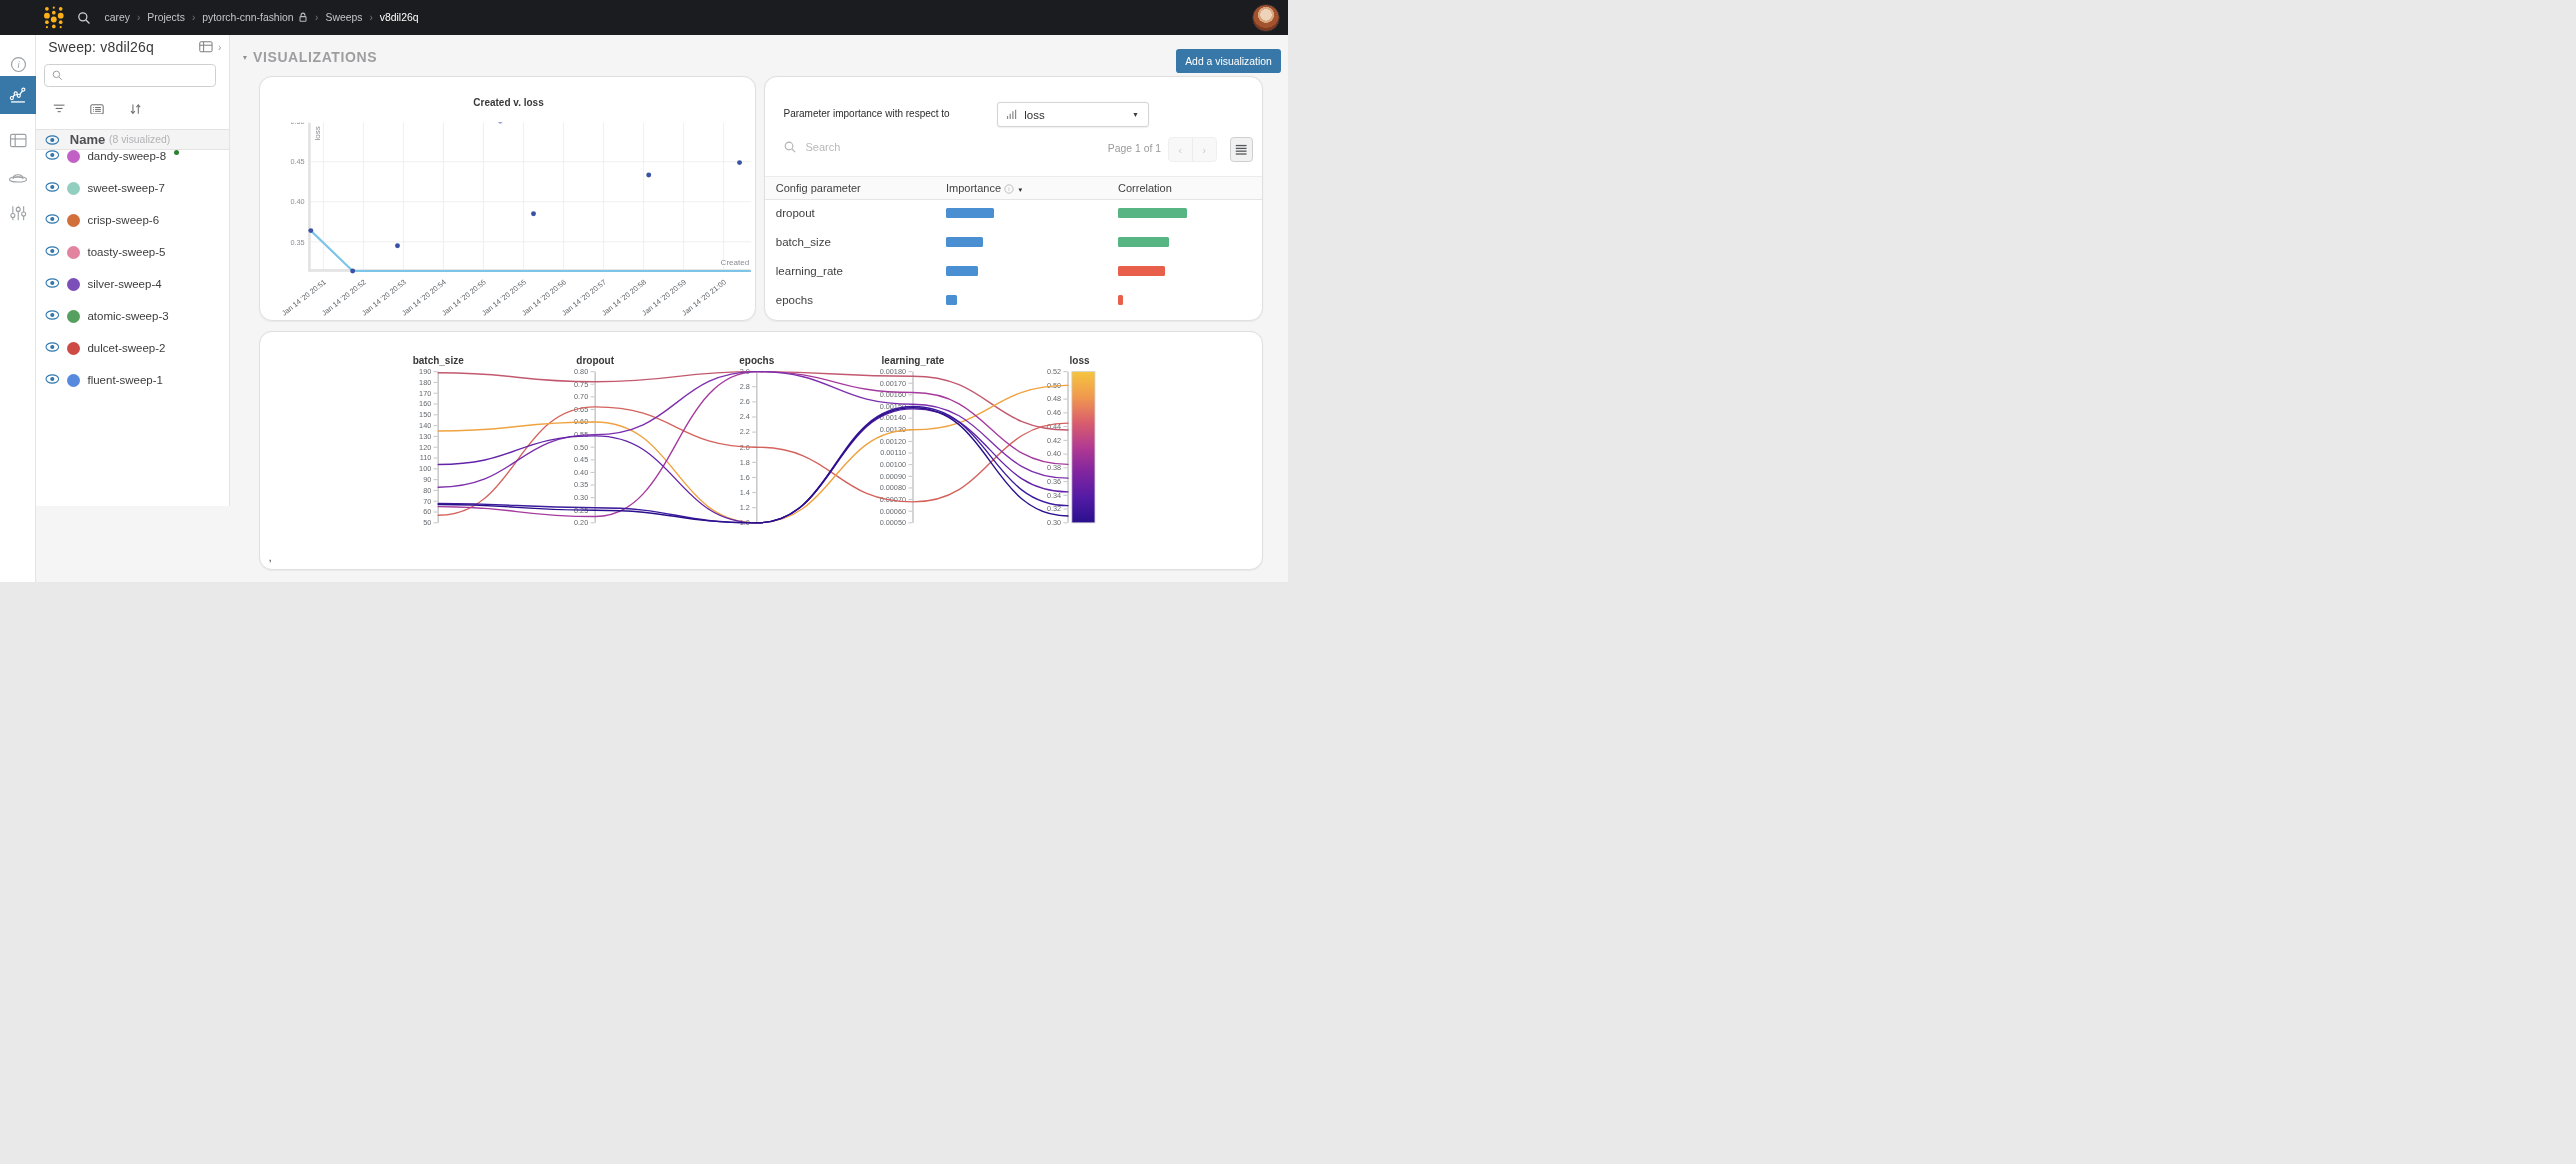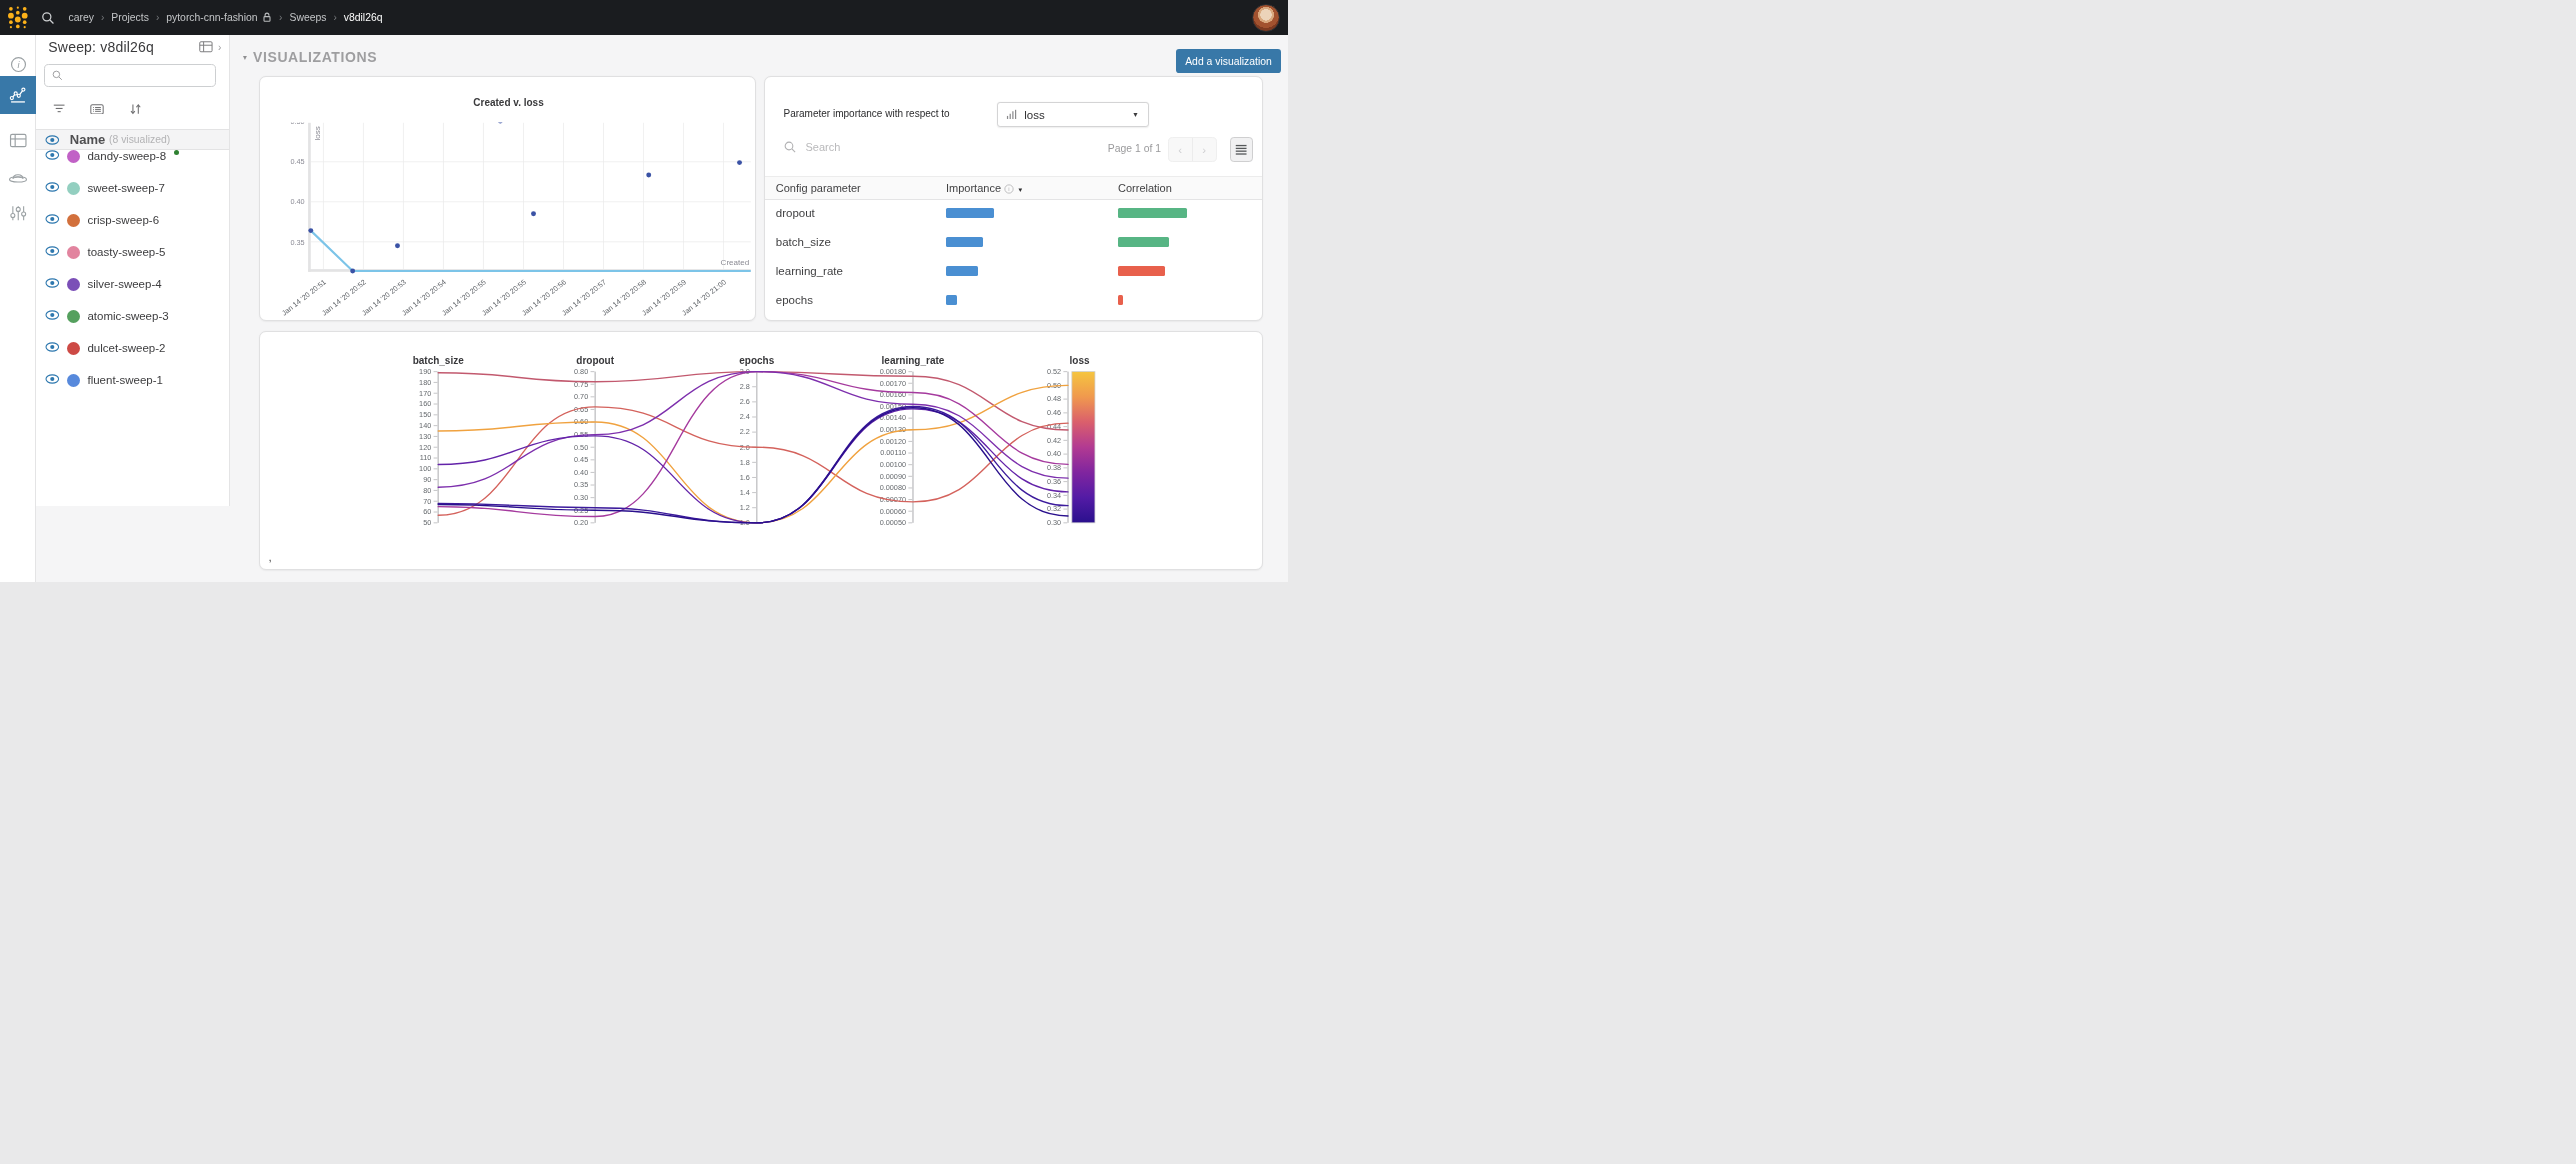--- a/index.html
+++ b/index.html
@@ -1,21 +1,21 @@
 <!DOCTYPE html>
 <html style="font-size:12.3px"><head>
 <meta charset="utf-8">
 <style>
   * { box-sizing: border-box; }
   html,body { margin:0; padding:0; background:#e9e9ea; }
   body { font-family:"Liberation Sans", sans-serif; }
   #app { position:relative; width:1288px; height:582px; background:#f5f5f6; overflow:hidden; }
 
   
-  #navbar { position:absolute; left:0; top:0; width:1288px; height:35px; background:#1a1c1f; display:flex; align-items:center; z-index:20; }
+  #navbar { position:absolute; left:0; top:0; width:1288px; height:35px; background:#1a1c1f; display:flex; align-items:center; z-index:20;padding-left:36px; }
   #logo { width:36px; height:35px; display:flex; align-items:center; justify-content:center; }
   .nav-search { margin-left:4.6px; margin-right:14px; display:flex; align-items:center; }
   .crumb { font-size:10.4px; color:#c4c6c8; white-space:nowrap; }
   .crumb.current { color:#ffffff; }
   .crumb-sep { color:#787b7e; margin:0 7px; font-size:10px; }
   .bc-wrap { display:flex; align-items:center; }
   #avatar { position:absolute; right:7.7px; top:3.8px; width:28px; height:28px; border-radius:50%;
     background: radial-gradient(circle at 50% 38%, #ecd3b9 0 27%, #d9a87e 28% 38%, #a2522f 39% 62%, #7e3a20 63% 78%, #454a55 79%);
     border:0.8px solid #2c2e31; }
 
@@ -41,21 +41,21 @@
   .run-dot { width:13px; height:13px; border-radius:50%; margin-left:7px; flex:none; }
   .run-name { font-size:11.5px; color:#3c3c3e; margin-left:7.7px; }
   .live-dot { width:5.4px; height:5.4px; border-radius:50%; background:#2f8132; margin-left:7.7px; }
 
   
   #viz-header { position:absolute; left:243px; top:49px; display:flex; align-items:center; }
   #viz-caret { color:#8f8f91; font-size:7.7px; margin-right:6.2px; }
   #viz-label { font-size:14px; color:#9e9ea0; font-weight:700; letter-spacing:0.6px; }
   #add-viz { position:absolute; left:1176px; top:49px; width:105px; height:24px; background:#3878a8; color:#fff; border:none; border-radius:3.1px; font-size:10.4px; font-family:"Liberation Sans",sans-serif; cursor:pointer; }
 
-  .panel { position:absolute; background:#fff; border:0.8px solid #e0e0e1; border-radius:7px; box-shadow:0 0.8px 1.5px rgba(0,0,0,.05); }
+  .panel { position:absolute; background:#fff; border:0.8px solid #e0e0e1; border-radius:13px; box-shadow:0 0.8px 1.5px rgba(0,0,0,.05); }
   #panel-scatter  { left:259px; top:76px;  width:497px;  height:245px; }
   #panel-imp      { left:764px; top:76px;  width:499px;  height:245px; }
   #panel-parallel { left:259px; top:331px; width:1004px; height:239px; }
 
   
   #imp-title { position:absolute; left:18.5px; top:31px; font-size:10px; color:#2b2b2d; }
   #imp-dropdown { position:absolute; left:232px; top:25.4px; width:152px; height:25px; border:0.8px solid #d4d4d5; border-radius:3.1px; background:#fff; box-shadow:0 0.8px 1.5px rgba(0,0,0,.07); display:flex; align-items:center; cursor:pointer; }
   #imp-dropdown .dd-metric { font-size:11.5px; color:#2f2f31; margin-left:7px; flex:1; }
   #imp-dropdown .dd-caret { color:#3c3c3e; font-size:7px; margin-right:9.2px; }
   #imp-search-row { position:absolute; left:0; top:60px; width:499px; height:25px; }

